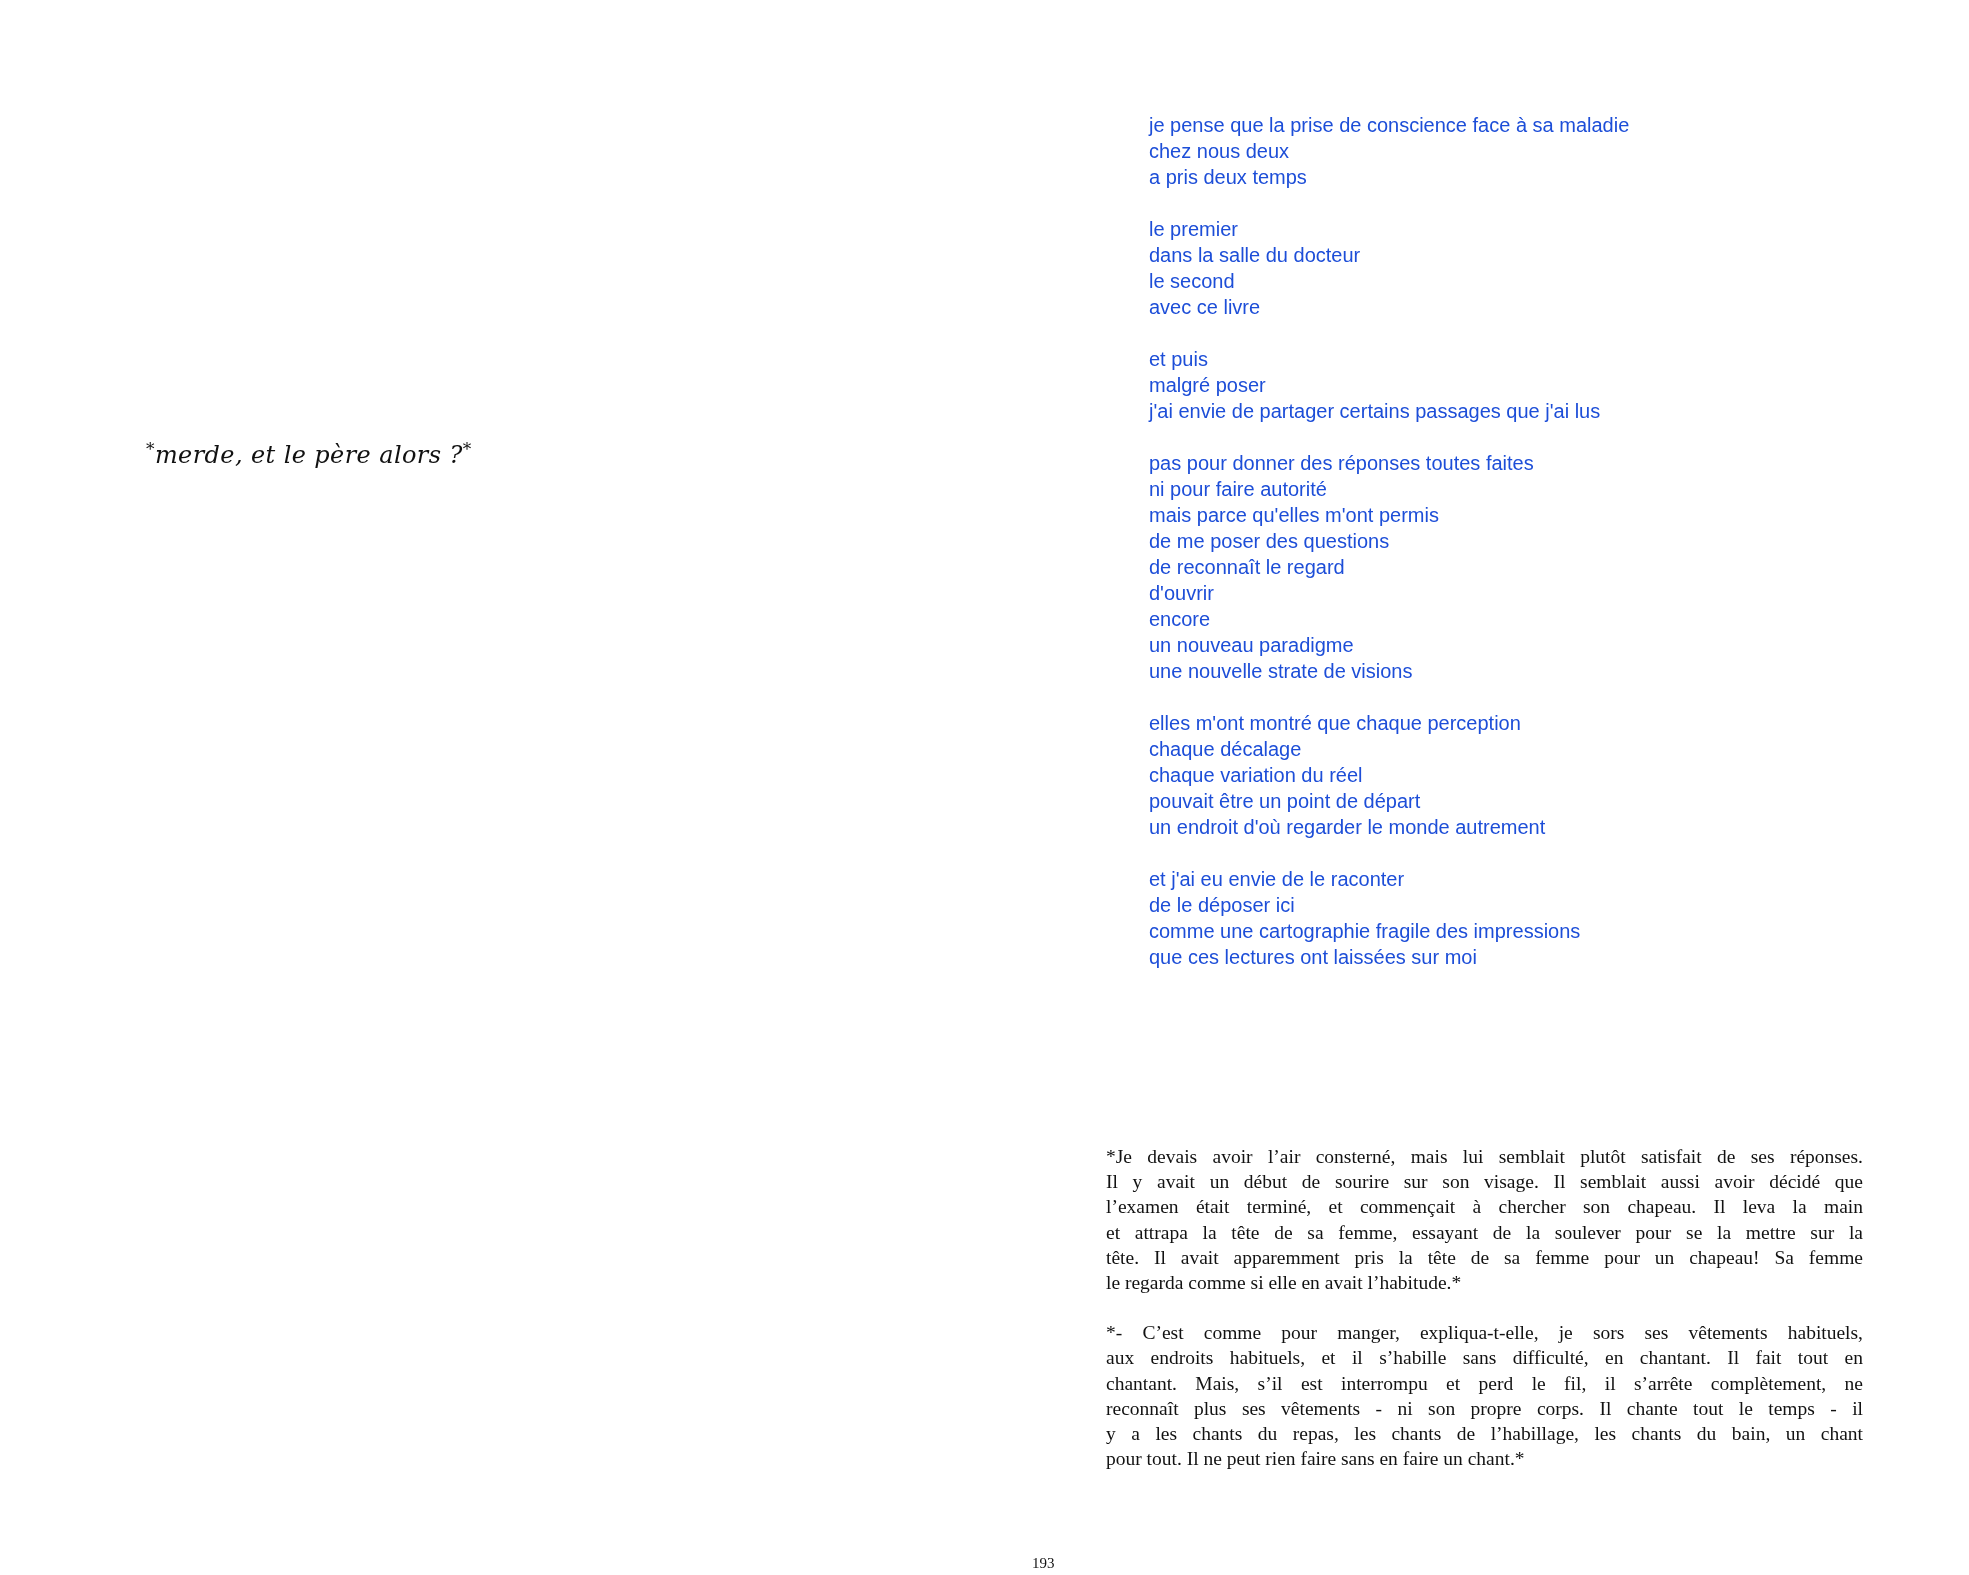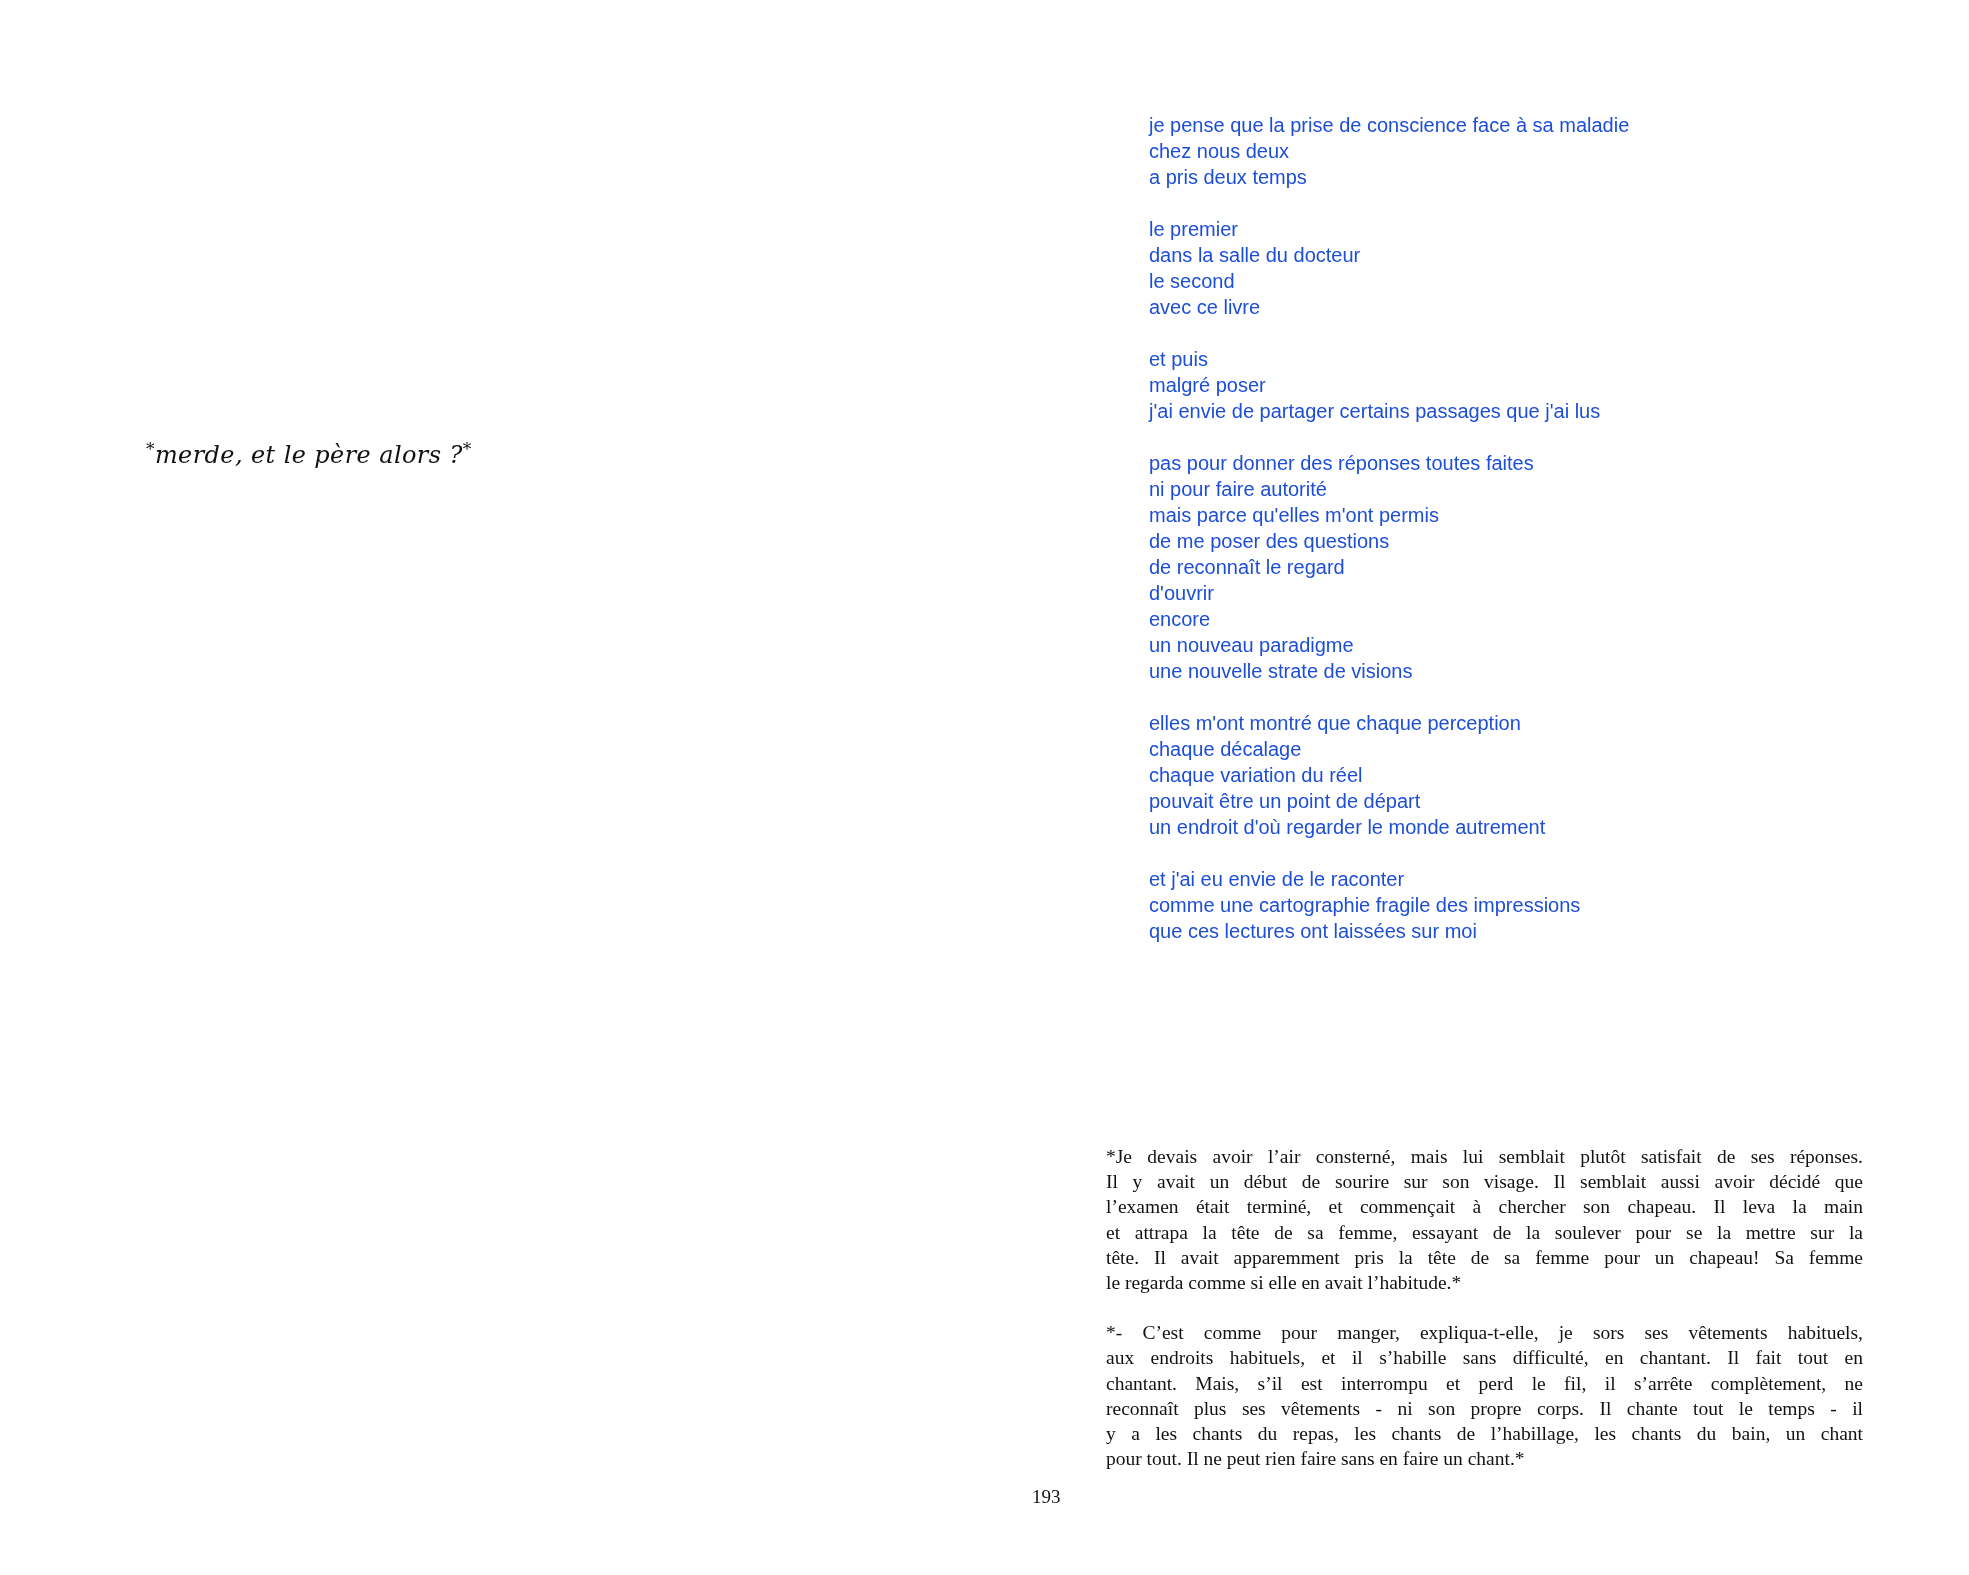--- a/index.html
+++ b/index.html
@@ -55,23 +55,23 @@
     line-height:25.2px;
     color:#121212;
   }
   .fn{margin:0 0 25px 0;}
   .fn-line{text-align:justify;text-align-last:justify;}
   .fn-last{text-align:left;text-align-last:left;}
   
   .pagenum{
     position:absolute;
     left:1032px;
-    top:1486px;
+    top:1555px;
     font-family:"Liberation Serif","DejaVu Serif",serif;
-    font-size:19px;
+    font-size:15px;
     color:#121212;
   }
 </style>
 </head>
 <body>
 
 <div class="page">
 
   <div class="annotation">
     <span class="star">*</span><span>merde, et le père alors ?</span><span class="star">*</span>
@@ -107,20 +107,21 @@
       </div>
       <div class="stanza">
         <div class="poem-line">elles m'ont montré que chaque perception</div>
         <div class="poem-line">chaque décalage</div>
         <div class="poem-line">chaque variation du réel</div>
         <div class="poem-line">pouvait être un point de départ</div>
         <div class="poem-line">un endroit d'où regarder le monde autrement</div>
       </div>
       <div class="stanza">
         <div class="poem-line">et j'ai eu envie de le raconter</div>
+        <div class="poem-line">de le déposer ici</div>
         <div class="poem-line">comme une cartographie fragile des impressions</div>
         <div class="poem-line">que ces lectures ont laissées sur moi</div>
       </div>
     </div>
 
   <div class="fnotes">
       <div class="fn">
         <div class="fn-line">*Je devais avoir l’air consterné, mais lui semblait plutôt satisfait de ses réponses.</div>
         <div class="fn-line">Il y avait un début de sourire sur son visage. Il semblait aussi avoir décidé que</div>
         <div class="fn-line">l’examen était terminé, et commençait à chercher son chapeau. Il leva la main</div>

